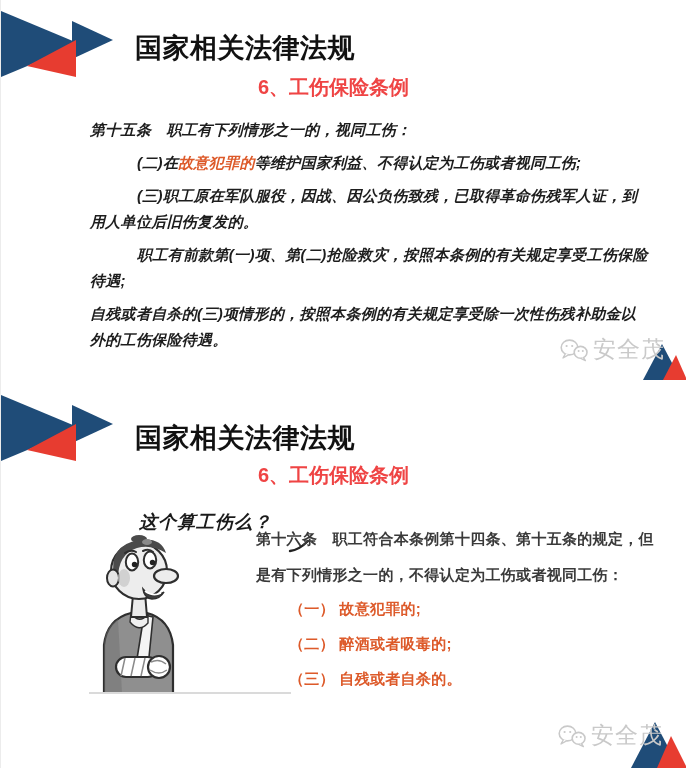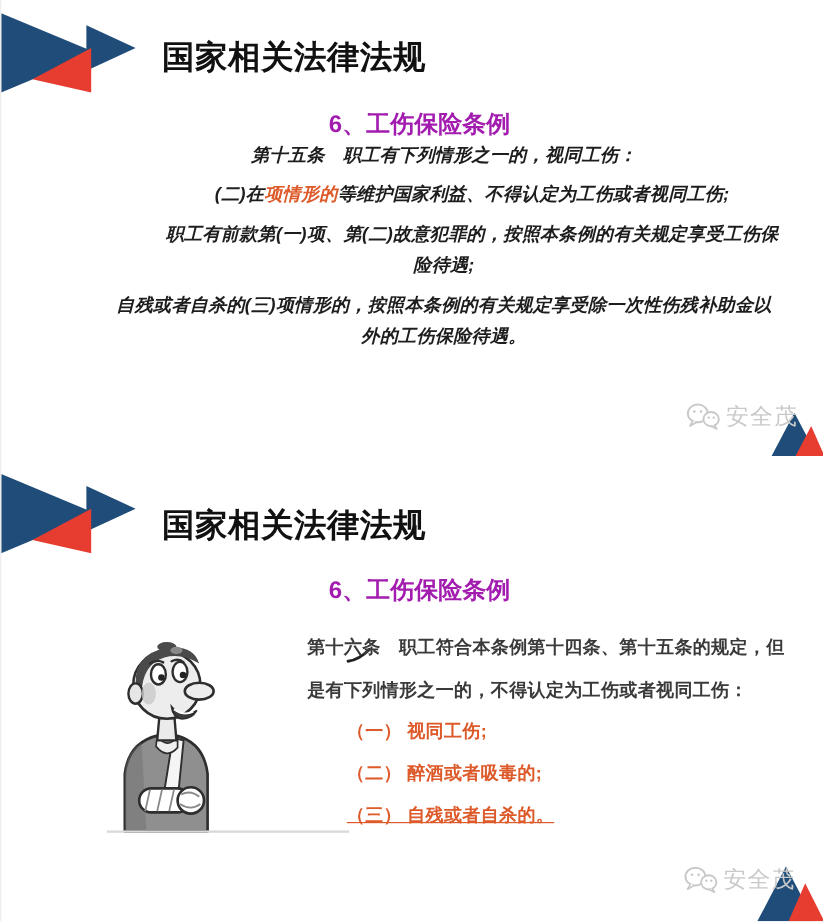--- a/index.html
+++ b/index.html
@@ -1,49 +1,49 @@
 <!DOCTYPE html>
 <html><head>
 <meta charset="utf-8">
 <style>
   html,body{margin:0;padding:0;background:#ffffff;}
   .page{
     position:relative;width:686px;height:768px;overflow:hidden;
     background:#ffffff;border-left:1px solid #ececec;box-sizing:border-box;
     font-family:"Liberation Sans","DejaVu Sans",sans-serif;
   }
-  .slide{position:absolute;left:0;width:686px;text-align:center;}
+  .slide{position:absolute;left:0;width:686px;}
   #slide1{top:0;height:380px;}
   #slide2{top:380px;height:388px;}
 
   .logo{position:absolute;left:0;top:8px;width:120px;height:72px;}
   #slide2 .logo{top:12px;}
 
   .title{
     position:absolute;left:134px;top:30px;margin:0;
     font-size:27px;font-weight:800;color:#111;letter-spacing:.5px;white-space:nowrap;
   }
   #slide2 .title{top:40px;}
   .subtitle{
-    position:absolute;left:257px;top:74px;margin:16px;
-    font-size:20px;font-weight:700;color:#a21caf;white-space:nowrap;
+    position:absolute;left:257px;top:74px;margin:0;
+    font-size:20px;font-weight:700;color:#ef4444;white-space:nowrap;
   }
   #slide2 .subtitle{top:82px;}
 
   .body1{
     position:absolute;left:89px;top:117px;width:560px;
     font-size:15px;font-weight:700;color:#1d1d1d;
   }
   .body1 p{margin:0 0 7px 0;line-height:26px;letter-spacing:.3px;font-style:italic;}
   .body1 p.ind{text-indent:47px;}
   .red{color:#dd5a2a;}
 
   .watermark{
     position:absolute;display:flex;align-items:center;gap:4px;z-index:3;
-    color:#c9c9c9;font-size:19px;font-weight:400;letter-spacing:1px;white-space:nowrap;
+    color:#c9c9c9;font-size:23px;font-weight:400;letter-spacing:1px;white-space:nowrap;
   }
   #slide1 .watermark{right:22px;top:334px;}
   #slide2 .watermark{right:24px;top:340px;}
   .wicon{width:30px;height:24px;flex:0 0 auto;}
 
   .corner{position:absolute;right:0;bottom:0;z-index:2;}
   #slide1 .corner{width:46px;height:38px;}
   #slide2 .corner{width:58px;height:48px;}
 
   .speech{
@@ -60,42 +60,43 @@
     letter-spacing:.3px;white-space:nowrap;
   }
   .b2line.l1{top:150px;}
   .b2line.l2{top:186px;}
   .b2item{
     position:absolute;left:288px;font-size:15px;font-weight:700;color:#dd5a2a;
     letter-spacing:.3px;white-space:nowrap;
   }
   .b2item.i1{top:220px;}
   .b2item.i2{top:255px;}
-  .b2item.i3{top:290px;text-decoration:underline;}
+  .b2item.i3{top:290px;}
 </style>
 </head>
 <body>
 
 <div class="page">
 
   <section class="slide" id="slide1">
 
     <svg class="logo" viewBox="0 0 120 72" aria-hidden="true">
       <polygon points="0,3 0,69 79,36" fill="#1f4c78"></polygon>
       <polygon points="71,13 71,51 112,32" fill="#1f4c78"></polygon>
       <polygon points="75,32 26,58 75,69" fill="#e73c30"></polygon>
     </svg>
 
     <h1 class="title">国家相关法律法规</h1>
     <h2 class="subtitle">6、工伤保险条例</h2>
 
     <div class="body1">
       <p>第十五条　职工有下列情形之一的，视同工伤：</p>
-      <p class="ind"><span>(二)在</span><span class="red">项情形的</span><span>等维护国家利益、不得认定为工伤或者视同工伤;</span></p>
-      <p class="ind">职工有前款第(一)项、第(二)故意犯罪的，按照本条例的有关规定享受工伤保险待遇;</p>
+      <p class="ind"><span>(二)在</span><span class="red">故意犯罪的</span><span>等维护国家利益、不得认定为工伤或者视同工伤;</span></p>
+      <p class="ind">(三)职工原在军队服役，因战、因公负伤致残，已取得革命伤残军人证，到用人单位后旧伤复发的。</p>
+      <p class="ind">职工有前款第(一)项、第(二)抢险救灾，按照本条例的有关规定享受工伤保险待遇;</p>
       <p>自残或者自杀的(三)项情形的，按照本条例的有关规定享受除一次性伤残补助金以外的工伤保险待遇。</p>
     </div>
 
     <div class="watermark">
       <svg class="wicon" viewBox="0 0 30 24" aria-hidden="true">
         <ellipse cx="10.5" cy="9.5" rx="8.3" ry="7.4" fill="#ffffff" stroke="#c9c9c9" stroke-width="1.6"></ellipse>
         <path d="M6.5,15.5 L4,20 L9.5,16.8" fill="#ffffff" stroke="#c9c9c9" stroke-width="1.4" stroke-linejoin="round"></path>
         <circle cx="7.6" cy="8" r="1.1" fill="#c9c9c9"></circle>
         <circle cx="13.2" cy="8" r="1.1" fill="#c9c9c9"></circle>
         <ellipse cx="21.6" cy="14.3" rx="6.4" ry="5.9" fill="#ffffff" stroke="#c9c9c9" stroke-width="1.6"></ellipse>
@@ -116,20 +117,21 @@
 
     <svg class="logo" viewBox="0 0 120 72" aria-hidden="true">
       <polygon points="0,3 0,69 79,36" fill="#1f4c78"></polygon>
       <polygon points="71,13 71,51 112,32" fill="#1f4c78"></polygon>
       <polygon points="75,32 26,58 75,69" fill="#e73c30"></polygon>
     </svg>
 
     <h1 class="title">国家相关法律法规</h1>
     <h2 class="subtitle">6、工伤保险条例</h2>
 
+    <div class="speech">这个算工伤么？</div>
 
     <svg class="speech-curve" viewBox="0 0 22 16" aria-hidden="true">
       <path d="M2,13 Q11,12 20,3" fill="none" stroke="#222" stroke-width="2.4" stroke-linecap="round"></path>
     </svg>
 
     <svg class="cartoon" viewBox="0 0 96 163" aria-hidden="true">
 
       <path d="M44,80 Q20,86 17,112 L17,160 L86,160 L86,112 Q83,86 60,80 Z" fill="#8f8f8f" stroke="#2e2e2e" stroke-width="2.2" stroke-linejoin="round"></path>
       <path d="M17,112 Q18,94 31,86 L35,160 L17,160 Z" fill="#6f6f6f" opacity="0.45"></path>
 
@@ -165,21 +167,21 @@
       <path d="M38,125 l-4,18 M48,125 l-4,18 M58,125 l-4,18" stroke="#8a8a8a" stroke-width="1.5" fill="none"></path>
       <circle cx="72" cy="134" r="11" fill="#ffffff" stroke="#2e2e2e" stroke-width="2.2"></circle>
       <path d="M64,129 q8,-4 15,2 M63,137 q9,6 17,0" fill="none" stroke="#8a8a8a" stroke-width="1.5"></path>
     </svg>
 
     <div class="groundline"></div>
 
     <div class="b2line l1">第十六条　职工符合本条例第十四条、第十五条的规定，但</div>
     <div class="b2line l2">是有下列情形之一的，不得认定为工伤或者视同工伤：</div>
 
-    <div class="b2item i1">（一） 视同工伤;</div>
+    <div class="b2item i1">（一） 故意犯罪的;</div>
     <div class="b2item i2">（二） 醉酒或者吸毒的;</div>
     <div class="b2item i3">（三） 自残或者自杀的。</div>
 
     <div class="watermark">
       <svg class="wicon" viewBox="0 0 30 24" aria-hidden="true">
         <ellipse cx="10.5" cy="9.5" rx="8.3" ry="7.4" fill="#ffffff" stroke="#c9c9c9" stroke-width="1.6"></ellipse>
         <path d="M6.5,15.5 L4,20 L9.5,16.8" fill="#ffffff" stroke="#c9c9c9" stroke-width="1.4" stroke-linejoin="round"></path>
         <circle cx="7.6" cy="8" r="1.1" fill="#c9c9c9"></circle>
         <circle cx="13.2" cy="8" r="1.1" fill="#c9c9c9"></circle>
         <ellipse cx="21.6" cy="14.3" rx="6.4" ry="5.9" fill="#ffffff" stroke="#c9c9c9" stroke-width="1.6"></ellipse>

